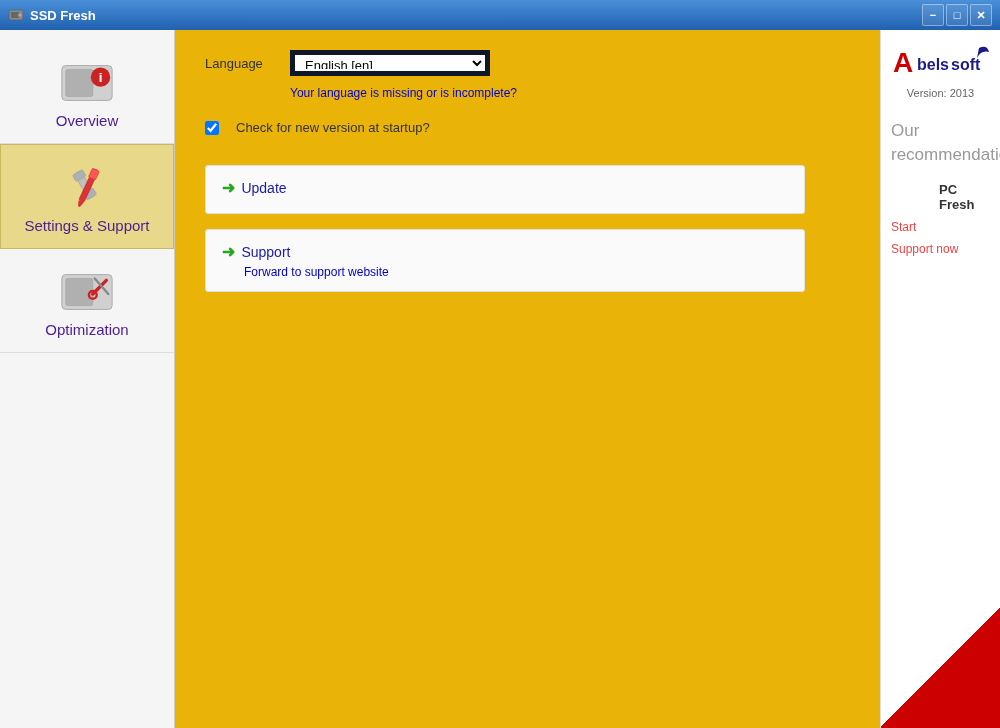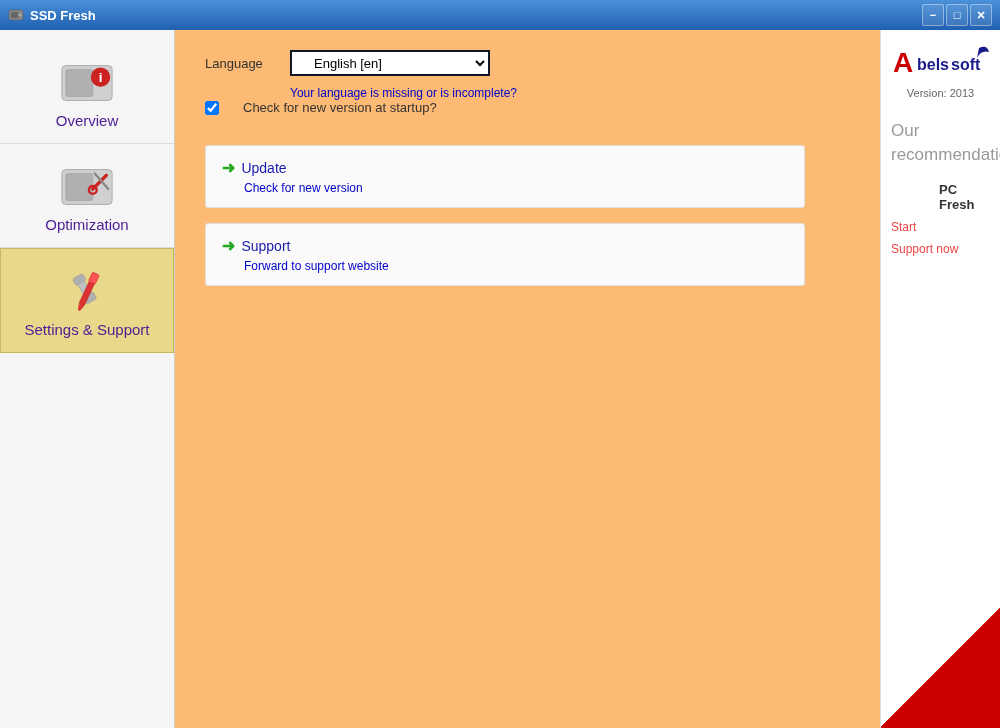--- a/index.html
+++ b/index.html
@@ -76,21 +76,21 @@
     }
     .sidebar-item-label {
       font-size: 15px;
       color: #4c1d95;
       text-align: right;
     }
 
     
     .content {
       flex: 1;
-      background: #fdba74;
+      background: #eab308;
       padding: 20px 30px;
       position: relative;
       overflow-y: auto;
     }
 
     
     .right-panel {
       width: 120px;
       background: white;
       border-left: 1px solid #ddd;
@@ -152,39 +152,40 @@
       margin-bottom: 10px;
     }
     .language-label {
       font-size: 13px;
       color: #333;
       width: 70px;
     }
     .language-select {
       width: 200px;
       height: 26px;
-      padding: 2px 18px;
-      border: 2px solid #0f172a;
+      padding: 2px 6px;
+      border: 5px solid #0f172a;
       background: white;
       font-size: 13px;
       cursor: pointer;
     }
     .language-link {
       display: block;
       margin-left: 85px;
+      margin-bottom: 20px;
       font-size: 12px;
       color: #0000cc;
       text-decoration: none;
     }
 
     
     .checkbox-row {
       display: flex;
       align-items: center;
-      gap: 24px;
+      gap: 17px;
       margin-bottom: 30px;
     }
     .checkbox-row input[type="checkbox"] {
       width: 14px;
       height: 14px;
       cursor: pointer;
     }
     .checkbox-label {
       font-size: 13px;
       color: #333;
@@ -255,56 +256,56 @@
     <div class="sidebar-item">
       <svg class="icon-svg" viewBox="0 0 60 52">
 
         <rect x="4" y="8" width="52" height="36" rx="4" fill="#d0d0d0" stroke="#aaa" stroke-width="1"></rect>
         <rect x="8" y="12" width="28" height="28" rx="2" fill="#b0b0b0" stroke="#999" stroke-width="0.5"></rect>
 
         <circle cx="44" cy="20" r="10" fill="#cc2222"></circle>
         <text x="44" y="25" text-anchor="middle" fill="white" font-size="14" font-weight="bold">i</text>
       </svg>
       <span class="sidebar-item-label">Overview</span>
-    </div>
-
-    <div class="sidebar-item">
-      <svg class="icon-svg" viewBox="0 0 60 52">
-
-        <rect x="4" y="8" width="52" height="36" rx="4" fill="#d0d0d0" stroke="#aaa" stroke-width="1"></rect>
-        <rect x="8" y="12" width="28" height="28" rx="2" fill="#b0b0b0" stroke="#999" stroke-width="0.5"></rect>
-
-        <circle cx="44" cy="20" r="10" fill="none"></circle>
-
-        <line x1="36" y1="28" x2="50" y2="14" stroke="#cc2222" stroke-width="3.5" stroke-linecap="round"></line>
-        <circle cx="36" cy="29" r="4" fill="none" stroke="#cc2222" stroke-width="2.5"></circle>
-
-        <line x1="38" y1="12" x2="52" y2="28" stroke="#888" stroke-width="2.5" stroke-linecap="round"></line>
-      </svg>
-      <span class="sidebar-item-label">Optimization</span>
     </div>
 
     <div class="sidebar-item active">
       <svg class="icon-svg" viewBox="0 0 60 58">
 
         <g transform="rotate(-30, 30, 30)">
           <rect x="26" y="10" width="8" height="30" rx="3" fill="#c0c0c0" stroke="#999" stroke-width="0.5"></rect>
           <rect x="24" y="10" width="12" height="8" rx="2" fill="#b0b0b0" stroke="#999" stroke-width="0.5"></rect>
           <rect x="24" y="32" width="12" height="8" rx="2" fill="#b0b0b0" stroke="#999" stroke-width="0.5"></rect>
         </g>
 
         <g transform="rotate(25, 30, 30)">
           <rect x="27" y="8" width="6" height="36" rx="2" fill="#dd3333" stroke="#aa2222" stroke-width="0.5"></rect>
           <polygon points="27,44 33,44 31,50 29,50" fill="#dd3333"></polygon>
           <rect x="26" y="8" width="8" height="10" rx="1" fill="#ff5555" stroke="#cc3333" stroke-width="0.5"></rect>
         </g>
       </svg>
       <span class="sidebar-item-label">Settings &amp; Support</span>
     </div>
 
+    <div class="sidebar-item">
+      <svg class="icon-svg" viewBox="0 0 60 52">
+
+        <rect x="4" y="8" width="52" height="36" rx="4" fill="#d0d0d0" stroke="#aaa" stroke-width="1"></rect>
+        <rect x="8" y="12" width="28" height="28" rx="2" fill="#b0b0b0" stroke="#999" stroke-width="0.5"></rect>
+
+        <circle cx="44" cy="20" r="10" fill="none"></circle>
+
+        <line x1="36" y1="28" x2="50" y2="14" stroke="#cc2222" stroke-width="3.5" stroke-linecap="round"></line>
+        <circle cx="36" cy="29" r="4" fill="none" stroke="#cc2222" stroke-width="2.5"></circle>
+
+        <line x1="38" y1="12" x2="52" y2="28" stroke="#888" stroke-width="2.5" stroke-linecap="round"></line>
+      </svg>
+      <span class="sidebar-item-label">Optimization</span>
+    </div>
+
   </div>
 
   <div class="content">
 
     <div class="language-row">
       <span class="language-label">Language</span>
       <select class="language-select">
         <option>English [en]</option>
       </select>
     </div>
@@ -313,21 +314,20 @@
     <div class="checkbox-row">
       <input type="checkbox" checked="" style="">
       <span class="checkbox-label">Check for new version at startup?</span>
     </div>
 
     <div class="action-item">
       <div class="action-title">
         <span class="arrow-icon">➜</span>
         <span class="action-name">Update</span>
       </div>
-      <div class="action-desc">Check for new version</div>
     </div>
 
     <div class="action-item">
       <div class="action-title">
         <span class="arrow-icon">➜</span>
         <span class="action-name">Support</span>
       </div>
       <div class="action-desc">Forward to support website</div>
     </div>
 

